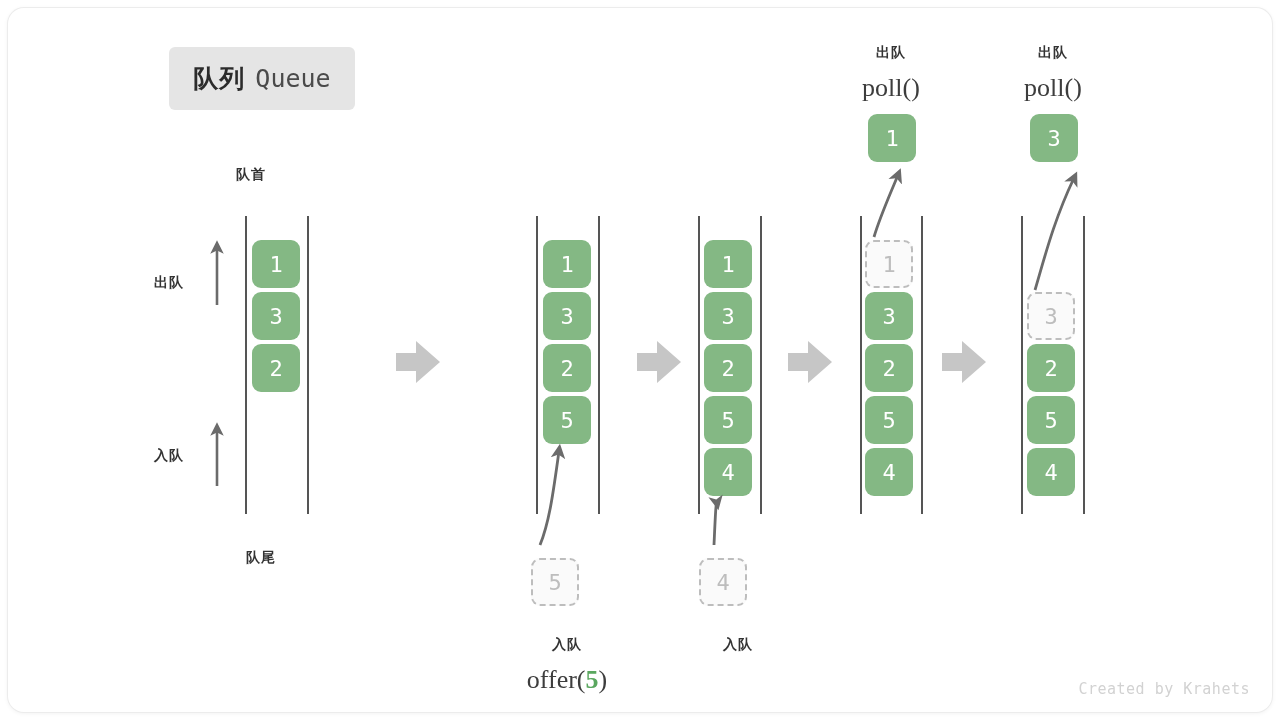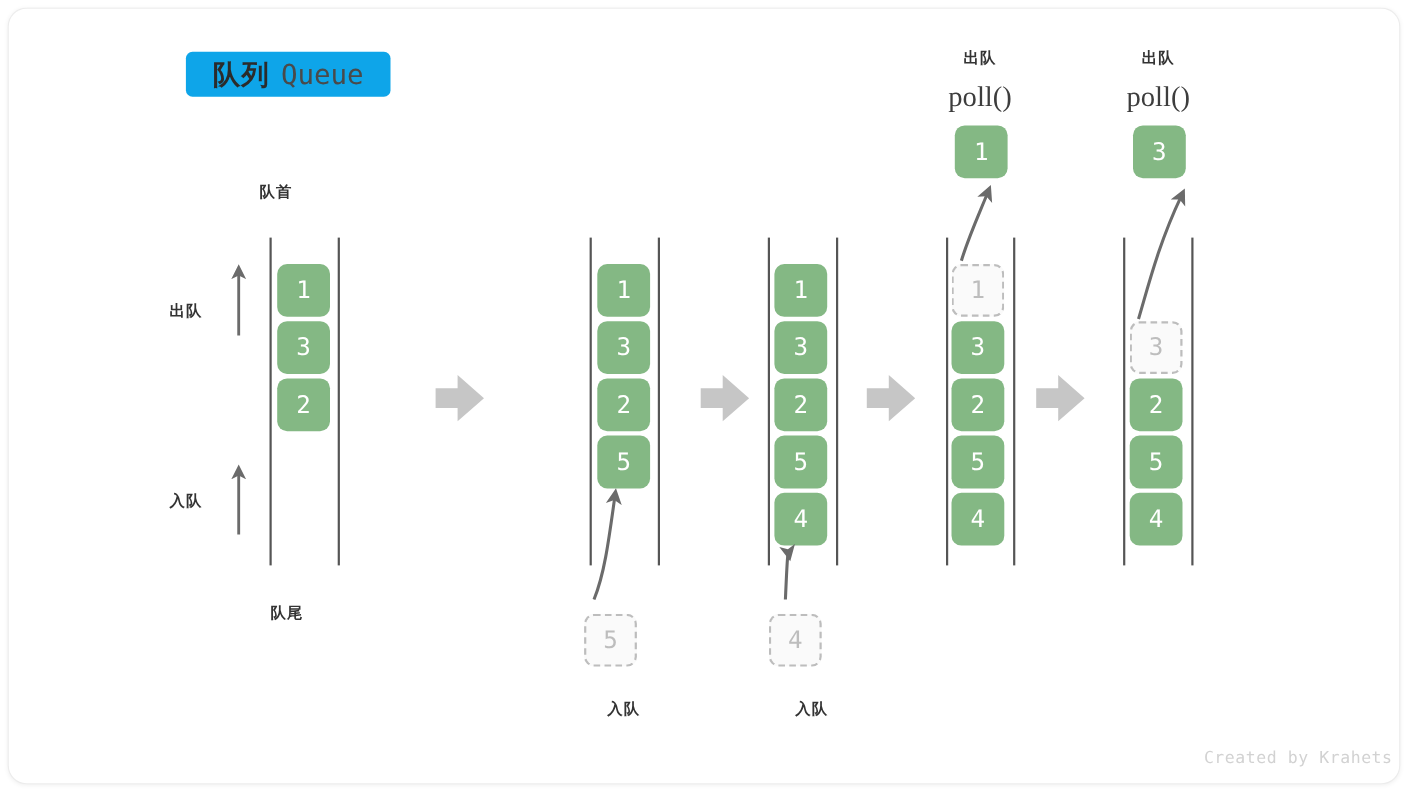--- a/index.html
+++ b/index.html
@@ -26,22 +26,22 @@
     overflow: hidden;
   }
 
   .abs { position: absolute; }
 
   
   #title-badge {
     left: 161px;
     top: 39px;
     width: 186px;
-    height: 41px;
-    background: #0ea5e9;
+    height: 63px;
+    background: #e5e5e5;
     border-radius: 6px;
     display: flex;
     align-items: center;
     justify-content: center;
     gap: 10px;
   }
   #title-badge .cn {
     font-size: 25px;
     font-weight: bold;
     color: #2b2b2b;
@@ -105,21 +105,21 @@
   
   #overlay {
     position: absolute;
     left: 0; top: 0;
     width: 1264px; height: 704px;
     pointer-events: none;
   }
 
   
   #credit {
-    right: 6px;
+    right: 22px;
     bottom: 14px;
     font-size: 15px;
     font-family: "DejaVu Sans Mono", "Liberation Mono", monospace;
     color: #d2d2d2;
     letter-spacing: 0.5px;
   }
 </style>
 </head>
 <body>
 
@@ -154,20 +154,21 @@
     <div class="cell">1</div>
     <div class="cell" style="margin-top:4px;">3</div>
     <div class="cell" style="margin-top:4px;">2</div>
     <div class="cell" style="margin-top:4px;">5</div>
   </div>
 
   <div class="abs cell ghost" style="left:523px; top:550px;">5</div>
 
   <div class="abs op-caption" style="left:461px; top:618px; width:196px;">
     <div class="cn-label">入队</div>
+    <div class="mono-label"><span>offer(</span><span class="num-green">5</span><span>)</span></div>
   </div>
 
   <div class="abs rail" style="left:690px; top:208px; height:298px;"></div>
   <div class="abs rail" style="left:752px; top:208px; height:298px;"></div>
 
   <div class="abs" style="left:696px; top:232px;">
     <div class="cell">1</div>
     <div class="cell" style="margin-top:4px;">3</div>
     <div class="cell" style="margin-top:4px;">2</div>
     <div class="cell" style="margin-top:4px;">5</div>

